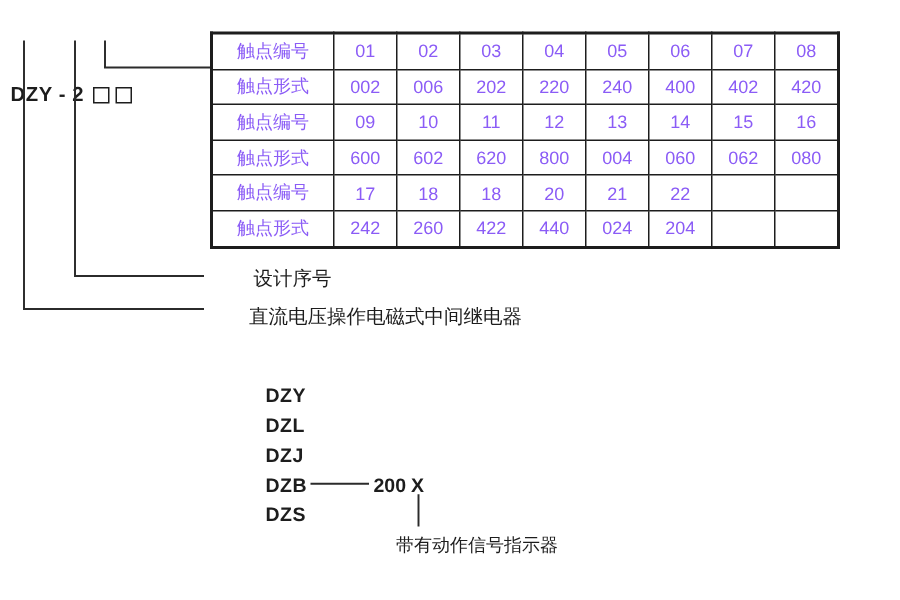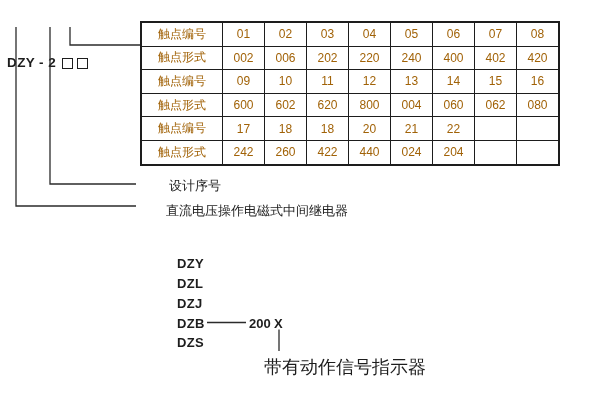--- a/index.html
+++ b/index.html
@@ -27,41 +27,41 @@
   .digit-box.first{margin-left:6px;}
   
   .lines{position:absolute;left:0;top:0;width:600px;height:400px;}
   .lines path{stroke:#2b2b2b;stroke-width:1.3;fill:none;}
   
   .contact-table{
     position:absolute;left:140px;top:21px;
     border-collapse:collapse;table-layout:fixed;
     width:410px;
     border:2px solid #1d1d1d;
-    font-size:12px;color:#a16207;
+    font-size:12px;color:#8b5cf6;
   }
   .contact-table td{
     border:1px solid #1d1d1d;
     height:22.6px;
     text-align:center;vertical-align:middle;
     padding:0;overflow:hidden;
   }
   .contact-table td.rowlabel{width:80px;}
   .contact-table td.code{width:41px;margin-top:36px;}
   
   .callout{position:absolute;font-size:13px;white-space:nowrap;margin-left:28px;}
   
   .series-item{
     position:absolute;left:177px;
     font-size:13px;font-weight:600;letter-spacing:0.3px;
     white-space:nowrap;
   }
   .dzb-code{position:absolute;left:249px;top:316px;font-size:13px;font-weight:700;}
   .dzb-suffix{position:absolute;left:274px;top:316px;font-size:13px;font-weight:600;}
-  .indicator-note{position:absolute;left:264px;top:355px;font-size:18px;white-space:nowrap;}
+  .indicator-note{position:absolute;left:264px;top:355px;font-size:12px;white-space:nowrap;}
 </style>
 </head>
 <body>
 
 <div class="canvas">
 
   <div class="model-title">
     <span>DZY - 2</span>
     <span class="digit-box first"></span>
     <span class="digit-box"></span>

